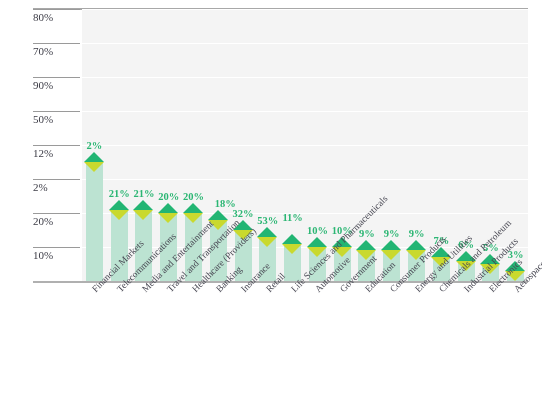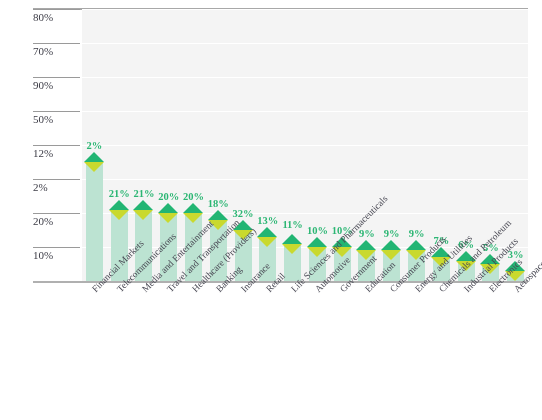--- a/index.html
+++ b/index.html
@@ -181,45 +181,45 @@
           <div class="tri-down"></div>
         </div>
         <div class="dlabel" style="bottom: 79px;">20%</div>
       </div>
       <div class="bar-group" style="left: 209.778px; bottom: 139px; height: 61.2px;">
         <div class="bar" style="height: 61.2px;"></div>
         <div class="marker" style="bottom: 51.2px;">
           <div class="tri-up"></div>
           <div class="tri-down"></div>
         </div>
-        <div class="dlabel" style="bottom: 72.2px;">18%</div>
+        <div class="dlabel" style="bottom: 72.2px; text-align: right;">18%</div>
       </div>
       <div class="bar-group" style="left: 234.556px; bottom: 139px; height: 51px;">
         <div class="bar" style="height: 51px;"></div>
         <div class="marker" style="bottom: 41px;">
           <div class="tri-up"></div>
           <div class="tri-down"></div>
         </div>
         <div class="dlabel" style="bottom: 62px;">32%</div>
       </div>
       <div class="bar-group" style="left: 259.333px; bottom: 139px; height: 44.2px;">
         <div class="bar" style="height: 44.2px;"></div>
         <div class="marker" style="bottom: 34.2px;">
           <div class="tri-up"></div>
           <div class="tri-down"></div>
         </div>
-        <div class="dlabel" style="bottom: 55.2px;">13%</div>
+        <div class="dlabel" style="bottom: 55.2px;">53%</div>
       </div>
       <div class="bar-group" style="left: 284.111px; bottom: 139px; height: 37.4px;">
         <div class="bar" style="height: 37.4px;"></div>
         <div class="marker" style="bottom: 27.4px;">
           <div class="tri-up"></div>
           <div class="tri-down"></div>
         </div>
-        <div class="dlabel" style="bottom: 51px;">11%</div>
+        <div class="dlabel" style="bottom: 58px;">11%</div>
       </div>
       <div class="bar-group" style="left: 308.889px; bottom: 139px; height: 34px;">
         <div class="bar" style="height: 34px;"></div>
         <div class="marker" style="bottom: 24px;">
           <div class="tri-up"></div>
           <div class="tri-down"></div>
         </div>
         <div class="dlabel" style="bottom: 45px;">10%</div>
       </div>
       <div class="bar-group" style="left: 333.667px; bottom: 139px; height: 34px;">

